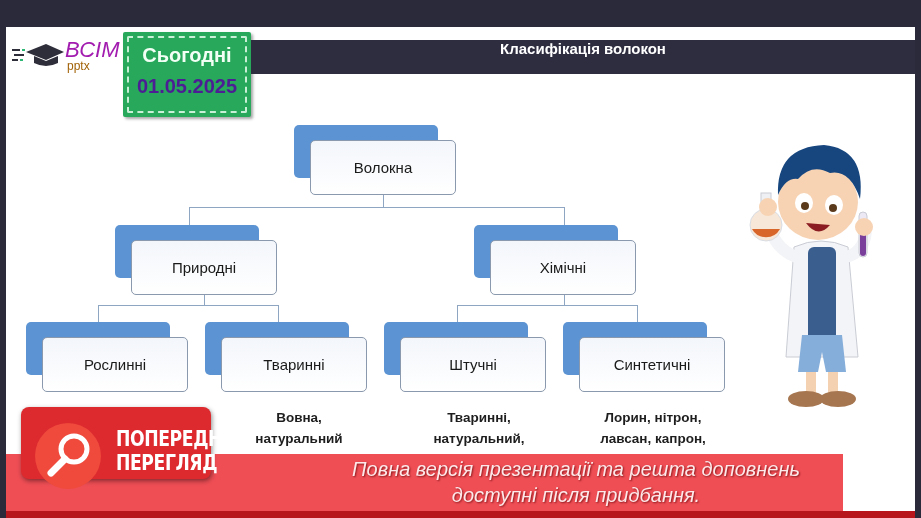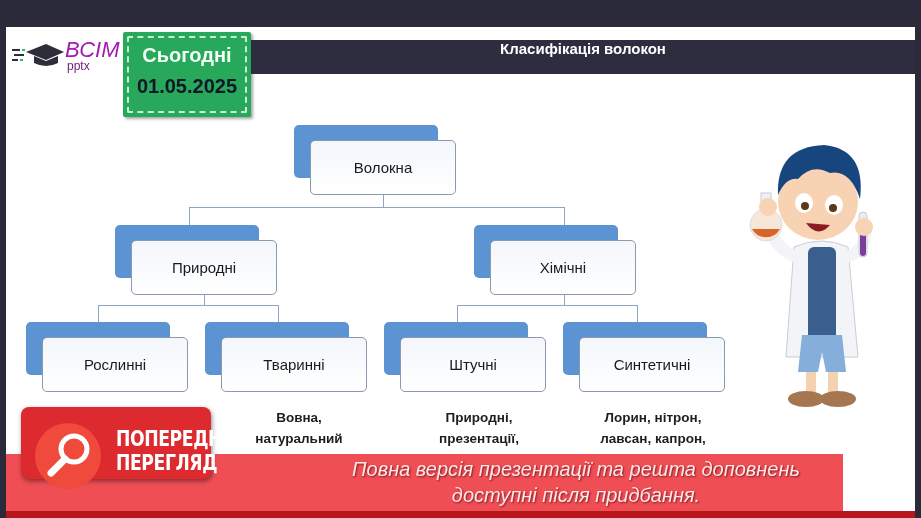--- a/index.html
+++ b/index.html
@@ -10,34 +10,34 @@
     position: relative;
   }
   .slide {
     position: absolute; left: 6px; top: 27px; width: 909px; height: 491px;
     background: #ffffff; overflow: hidden;
   }
   
   .logo { position: absolute; left: 4px; top: 8px; width: 110px; height: 40px; }
   .logo-icon { position: absolute; left: 2px; top: 6px; width: 52px; height: 28px; }
   .logo-main { position: absolute; left: 55px; top: 2px; font-size: 22px; color: #a21caf; letter-spacing: 0px; font-style: italic; }
-  .logo-sub { position: absolute; left: 57px; top: 24px; font-size: 12px; color: #701a75; }
+  .logo-sub { position: absolute; left: 57px; top: 24px; font-size: 12px; color: #a16207; }
 
   
   .date-badge {
     position: absolute; left: 117px; top: 5px; width: 128px; height: 85px;
     background: #27a85a; border-radius: 2px;
     box-shadow: 2px 2px 3px rgba(0,0,0,0.35);
   }
   .date-badge .dash {
     position: absolute; left: 4px; top: 4px; right: 4px; bottom: 4px;
     border: 2px dashed #c8f0d6; border-radius: 2px;
   }
   .date-label { position: absolute; left: 0; right: 0; top: 12px; text-align: center; font-size: 20px; font-weight: bold; color: #f2fff5; }
-  .date-value { position: absolute; left: 0; right: 0; top: 43px; text-align: center; font-size: 20px; font-weight: bold; color: #0f172a; }
+  .date-value { position: absolute; left: 0; right: 0; top: 43px; text-align: center; font-size: 20px; font-weight: bold; color: #4c1d95; }
 
   
   .title-bar {
     position: absolute; left: 245px; top: 13px; width: 664px; height: 34px;
     background: #2e2d40;
     display: flex; align-items: flex-start; justify-content: center;
   }
   .title-bar span { color: #ffffff; font-weight: bold; font-size: 15px; }
 
   
@@ -165,22 +165,22 @@
     <div class="back"></div>
     <div class="front">Синтетичні</div>
   </div>
 
   <div class="desc" style="left:218px;top:380px;width:150px;">
     <div>Вовна,</div>
     <div>натуральний</div>
     <div class="red">шовк</div>
   </div>
   <div class="desc" style="left:398px;top:380px;width:150px;">
-    <div>Природні,</div>
-    <div>презентації,</div>
+    <div>Тваринні,</div>
+    <div>натуральний,</div>
     <div class="red">ацетатне</div>
   </div>
   <div class="desc" style="left:567px;top:380px;width:160px;">
     <div>Лорин, нітрон,</div>
     <div>лавсан, капрон,</div>
     <div class="red">енант, анід</div>
   </div>
 
   <svg class="kid" viewBox="0 0 150 310">
 

